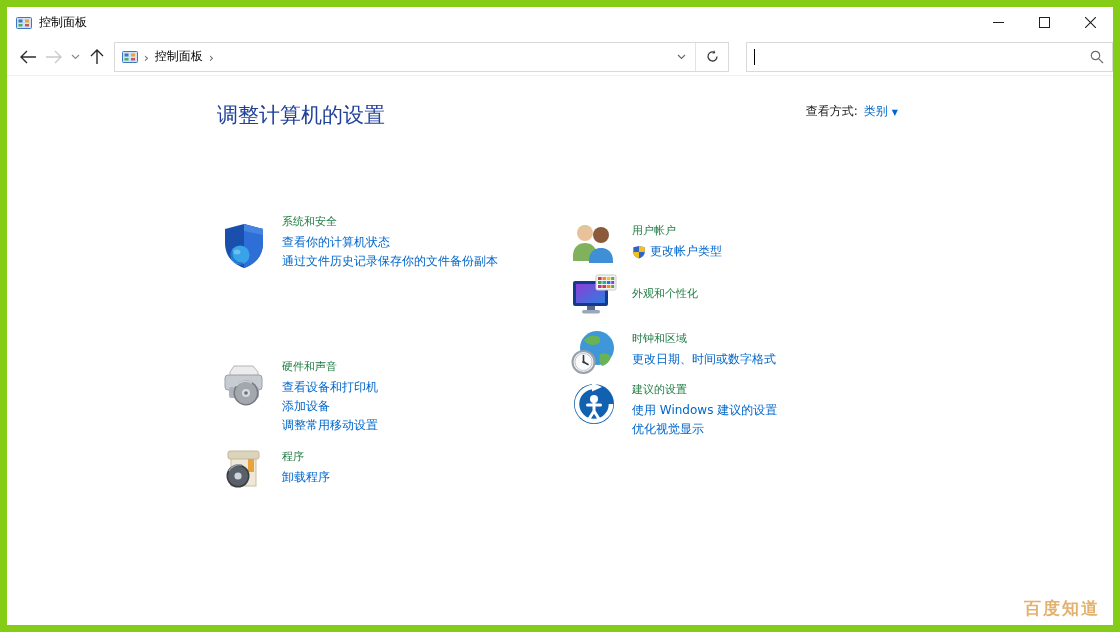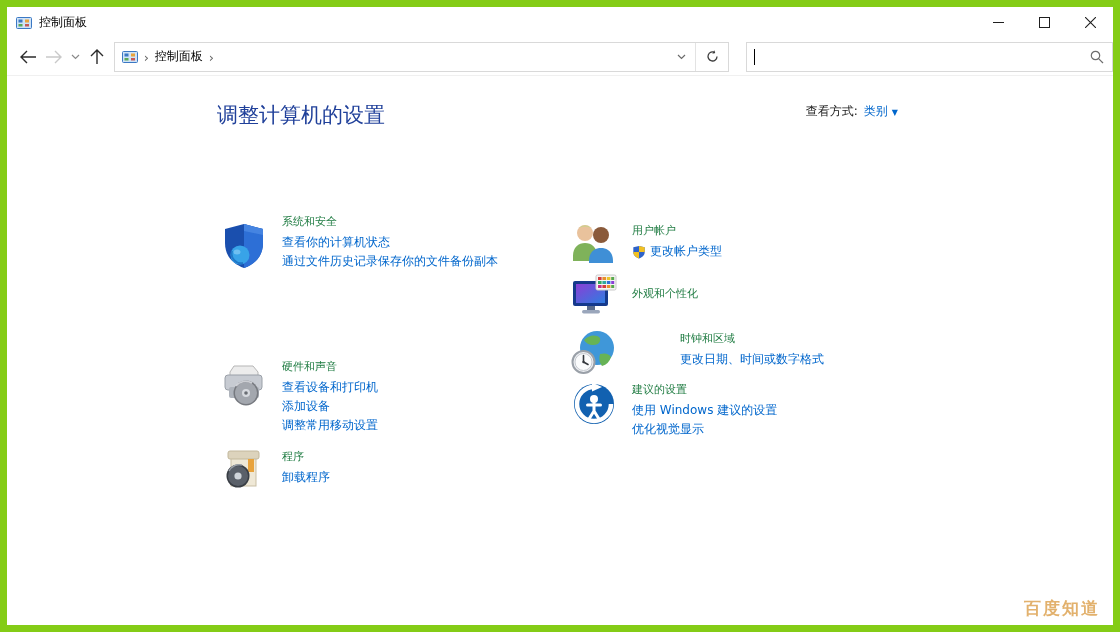--- a/index.html
+++ b/index.html
@@ -42,21 +42,21 @@
   .cat-texts { display:flex; flex-direction:column; }
   .cat-title { font-size:11px; color:#1e7b41; text-decoration:none; margin-bottom:4px; cursor:pointer; }
   .cat-link { font-size:12px; color:#0066cc; text-decoration:none; line-height:19px; cursor:pointer; display:flex; align-items:center; gap:4px; }
 
   .cat-1 { left:213px; top:138px; } .cat-1 .cat-icon { margin-top:8px; }
   .cat-2 { left:213px; top:228px; } .cat-2 .cat-texts { margin-top:5px; }
   .cat-3 { left:213px; top:283px; } .cat-3 .cat-icon { margin-top:3px; }
   .cat-4 { left:213px; top:370px; } .cat-4 .cat-texts { margin-top:3px; }
   .cat-5 { left:563px; top:144px; } .cat-5 .cat-texts { margin-top:3px; }
   .cat-6 { left:563px; top:196px; } .cat-6 .cat-texts { margin-top:14px; }
-  .cat-7 { left:563px; top:252px;gap:48px; } .cat-7 .cat-texts { margin-top:3px; }
+  .cat-7 { left:563px; top:252px; } .cat-7 .cat-texts { margin-top:3px; }
   .cat-8 { left:563px; top:304px; } .cat-8 .cat-texts { margin-top:2px; }
 
   .watermark { position:absolute; right:13px; bottom:5px; font-size:17px; font-weight:bold; color:#e0ab61; letter-spacing:2px; opacity:.92; }
 </style>
 </head>
 <body>
 
 <div class="window">
 
   <div class="titlebar">

